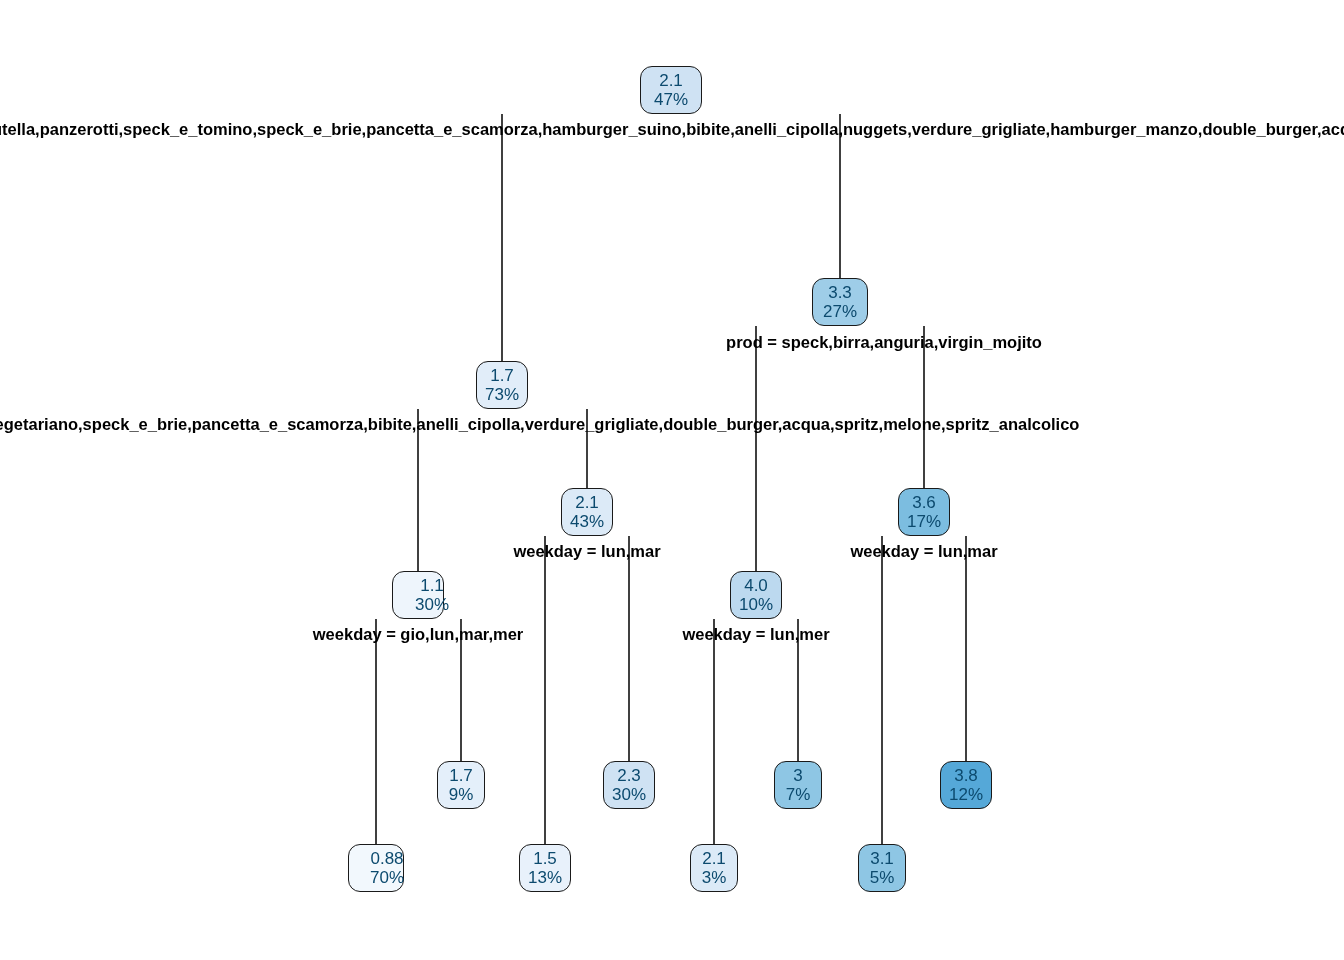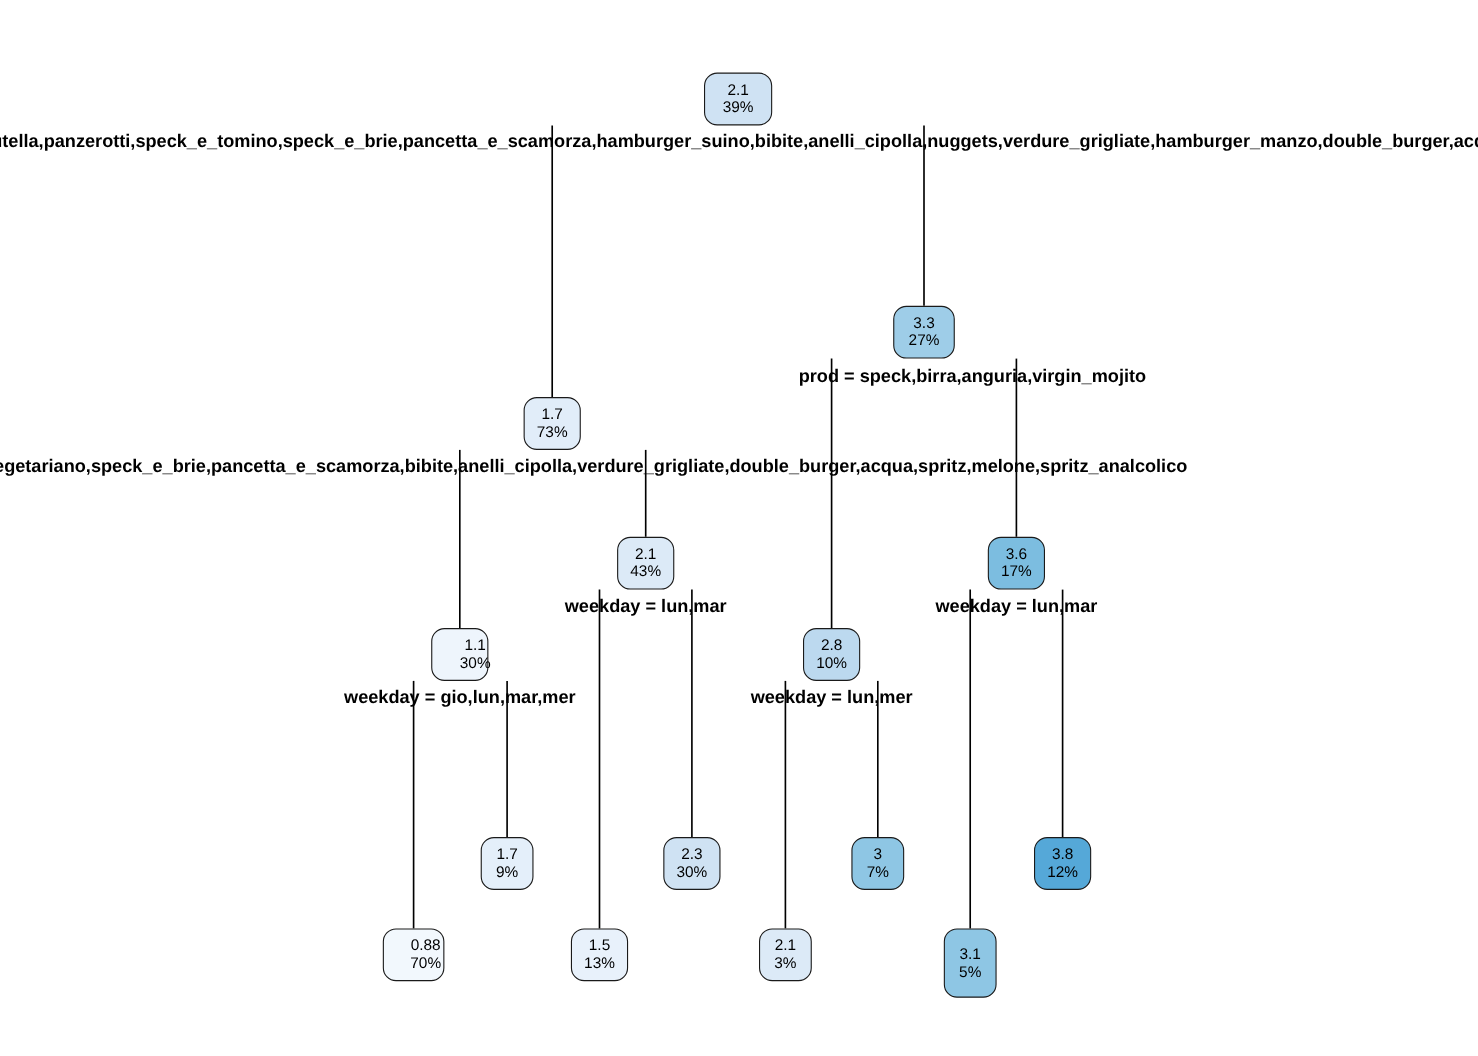--- a/index.html
+++ b/index.html
@@ -26,23 +26,23 @@
   .node {
     position: absolute;
     box-sizing: border-box;
     border: 1.6px solid #1a1a1a;
     border-radius: 12px;
     display: flex;
     flex-direction: column;
     align-items: center;
     justify-content: center;
     line-height: 1.12;
-    color: #000000;
+    color: #0c4a6e;
     font-family: "Liberation Sans", sans-serif;
-    font-size: 14px;
+    font-size: 17px;
     font-weight: 400;
   }
   .node .val, .node .pct {
     display: block;
     text-align: center;
     white-space: nowrap;
   }
   .split-label {
     position: absolute;
     font-family: "Liberation Sans", sans-serif;
@@ -76,40 +76,40 @@
         <path d="M 714 619 L 714 844"></path>
         <path d="M 798 619 L 798 761"></path>
         <path d="M 882 536 L 882 844"></path>
         <path d="M 966 536 L 966 761"></path>
       </g>
   </svg>
 
   <div id="node-layer">
       <div class="node" style="left: 640px; top: 66px; width: 62px; height: 48px; background: rgb(207, 226, 243);">
         <span class="val">2.1</span>
-        <span class="pct">39%</span>
+        <span class="pct">47%</span>
       </div>
       <div class="node" style="left: 476px; top: 361px; width: 52px; height: 48px; background: rgb(225, 237, 249);">
         <span class="val">1.7</span>
         <span class="pct">73%</span>
       </div>
       <div class="node" style="left: 812px; top: 278px; width: 56px; height: 48px; background: rgb(158, 205, 232);">
         <span class="val">3.3</span>
         <span class="pct">27%</span>
       </div>
       <div class="node" style="left: 392px; top: 571px; width: 52px; height: 48px; background: rgb(238, 245, 252); padding-left: 28px;">
         <span class="val">1.1</span>
         <span class="pct">30%</span>
       </div>
       <div class="node" style="left: 561px; top: 488px; width: 52px; height: 48px; background: rgb(220, 234, 247);">
         <span class="val">2.1</span>
         <span class="pct">43%</span>
       </div>
       <div class="node" style="left: 730px; top: 571px; width: 52px; height: 48px; background: rgb(188, 217, 239);">
-        <span class="val">2.8</span>
+        <span class="val">4.0</span>
         <span class="pct">10%</span>
       </div>
       <div class="node" style="left: 898px; top: 488px; width: 52px; height: 48px; background: rgb(124, 189, 224);">
         <span class="val">3.6</span>
         <span class="pct">17%</span>
       </div>
       <div class="node" style="left: 348px; top: 844px; width: 56px; height: 48px; background: rgb(242, 248, 253); padding-left: 22px;">
         <span class="val">0.88</span>
         <span class="pct">70%</span>
       </div>
@@ -126,21 +126,21 @@
         <span class="pct">30%</span>
       </div>
       <div class="node" style="left: 690px; top: 844px; width: 48px; height: 48px; background: rgb(220, 234, 247);">
         <span class="val">2.1</span>
         <span class="pct">3%</span>
       </div>
       <div class="node" style="left: 774px; top: 761px; width: 48px; height: 48px; background: rgb(142, 198, 228);">
         <span class="val">3</span>
         <span class="pct">7%</span>
       </div>
-      <div class="node" style="left: 858px; top: 844px; width: 48px; height: 63px; background: rgb(142, 198, 228);">
+      <div class="node" style="left: 858px; top: 844px; width: 48px; height: 48px; background: rgb(142, 198, 228);">
         <span class="val">3.1</span>
         <span class="pct">5%</span>
       </div>
       <div class="node" style="left: 940px; top: 761px; width: 52px; height: 48px; background: rgb(85, 168, 216);">
         <span class="val">3.8</span>
         <span class="pct">12%</span>
       </div>
     </div>
   <div id="label-layer">
       <div class="split-label centered" style="left: 671px; top: 120px;">utella,panzerotti,speck_e_tomino,speck_e_brie,pancetta_e_scamorza,hamburger_suino,bibite,anelli_cipolla,nuggets,verdure_grigliate,hamburger_manzo,double_burger,acq</div>

